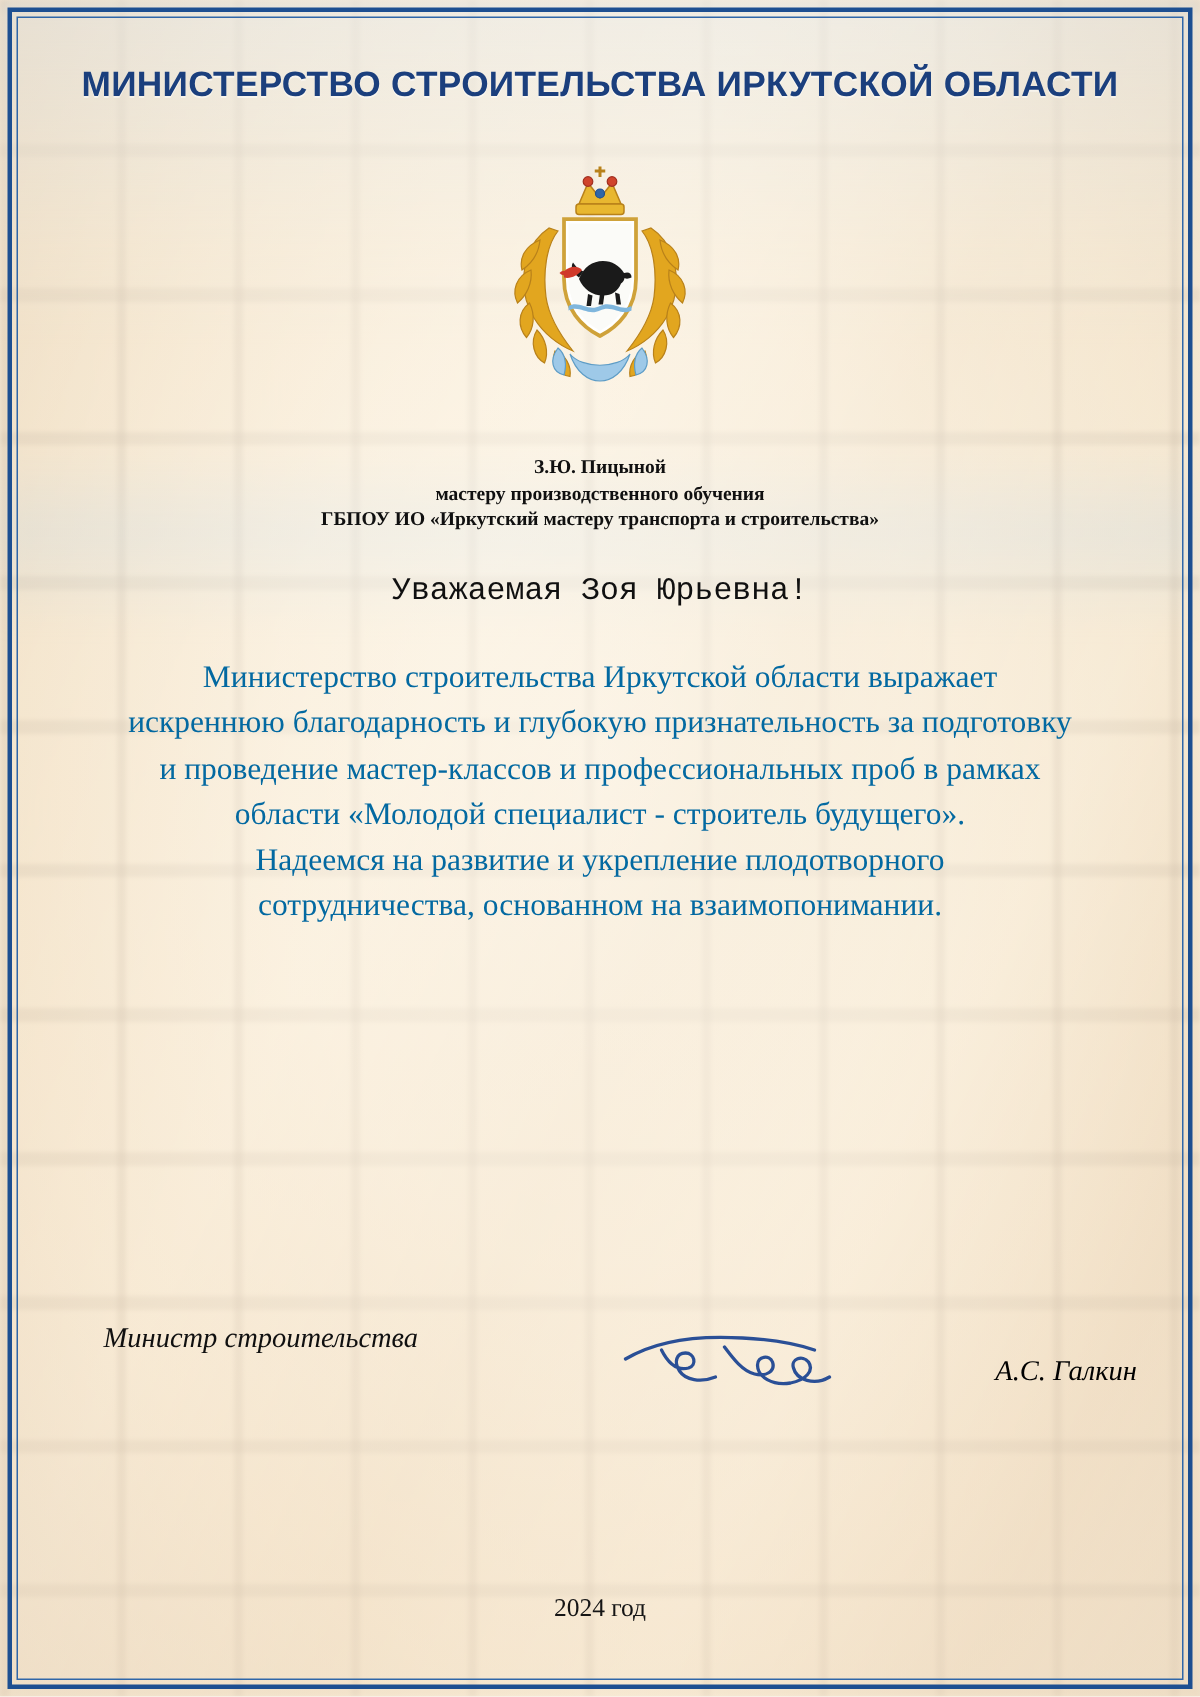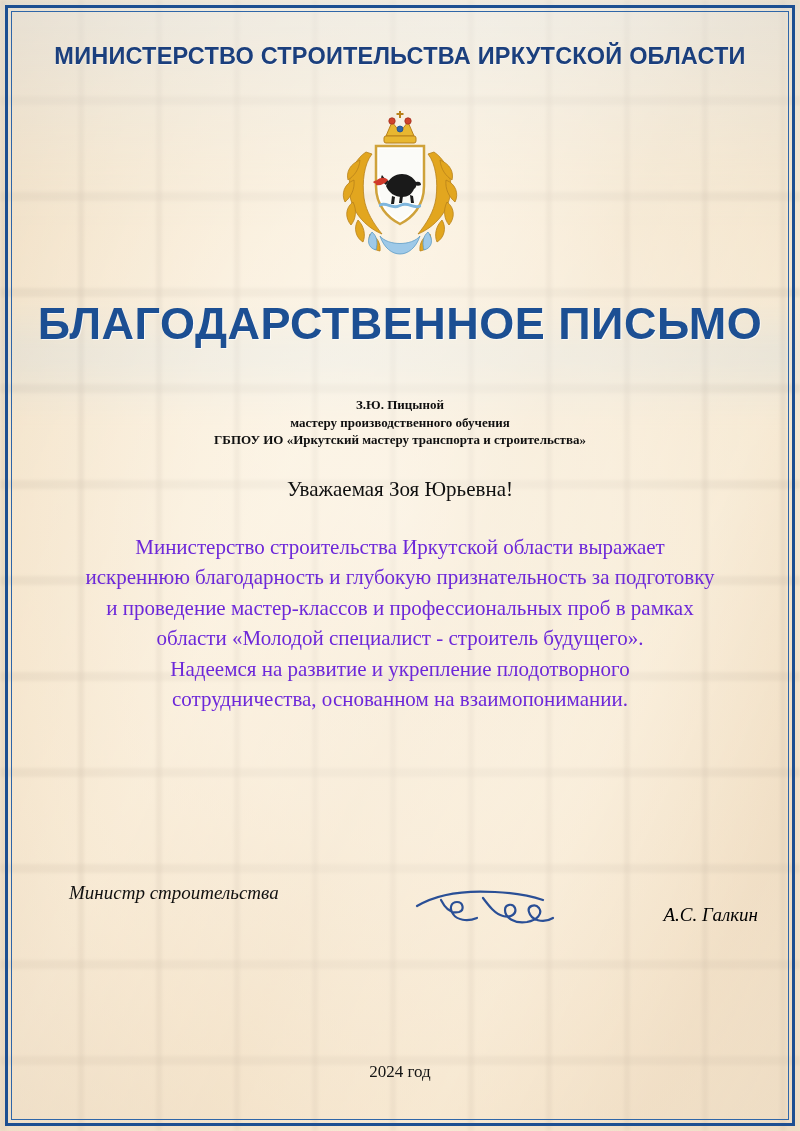--- a/index.html
+++ b/index.html
@@ -126,33 +126,33 @@
     font-family: "Liberation Serif", serif;
     font-weight: bold;
     font-size: 13px;
     line-height: 1.36;
     color: #101010;
   }
   .recipient div { white-space: nowrap; }
 
   .salutation {
     margin-top: 28px;
-    font-family: Liberation Serif, serif;
+    font-family: Liberation Mono, monospace;
     font-size: 21px;
     color: #101010;
     text-align: right;
   }
 
   .body-text {
     margin-top: 30px;
     width: 690px;
     font-family: "Liberation Serif", serif;
     font-size: 21px;
     line-height: 1.45;
-    color: #6d28d9;
+    color: #0369a1;
   }
   .body-text p { margin: 0; }
   .body-text p + p { margin-top: 0px; }
 
   
   .sign-row {
     position: absolute;
     left: 0;
     right: 0;
     top: 880px;
@@ -263,21 +263,20 @@
         <path d="M78 87 L79 95 L82 95 L81 88 Z"></path>
         <path d="M68 88 L67 95 L70 95 L71 88 Z"></path>
       </g>
 
       <path d="M44 73 C48 69, 53 69, 56 72 C53 76, 48 78, 44 77 Z" fill="#d0392a"></path>
       <path d="M41 74 C43 72, 45 72, 46 74 C45 76, 43 76, 41 74 Z" fill="#d0392a"></path>
 
       <path d="M47 96 C54 92, 60 100, 68 96 C76 92, 82 100, 89 96 L89 99 C82 103, 76 95, 68 99 C60 103, 54 95, 47 99 Z" fill="#7fb6dd"></path>
     </svg>
 
-    <div class="main-heading">БЛАГОДАРСТВЕННОЕ ПИСЬМО</div>
 
     <div class="recipient">
       <div>З.Ю. Пицыной</div>
       <div>мастеру производственного обучения</div>
       <div>ГБПОУ ИО «Иркутский мастеру транспорта и строительства»</div>
     </div>
 
     <div class="salutation">Уважаемая Зоя Юрьевна!</div>
 
     <div class="body-text">

